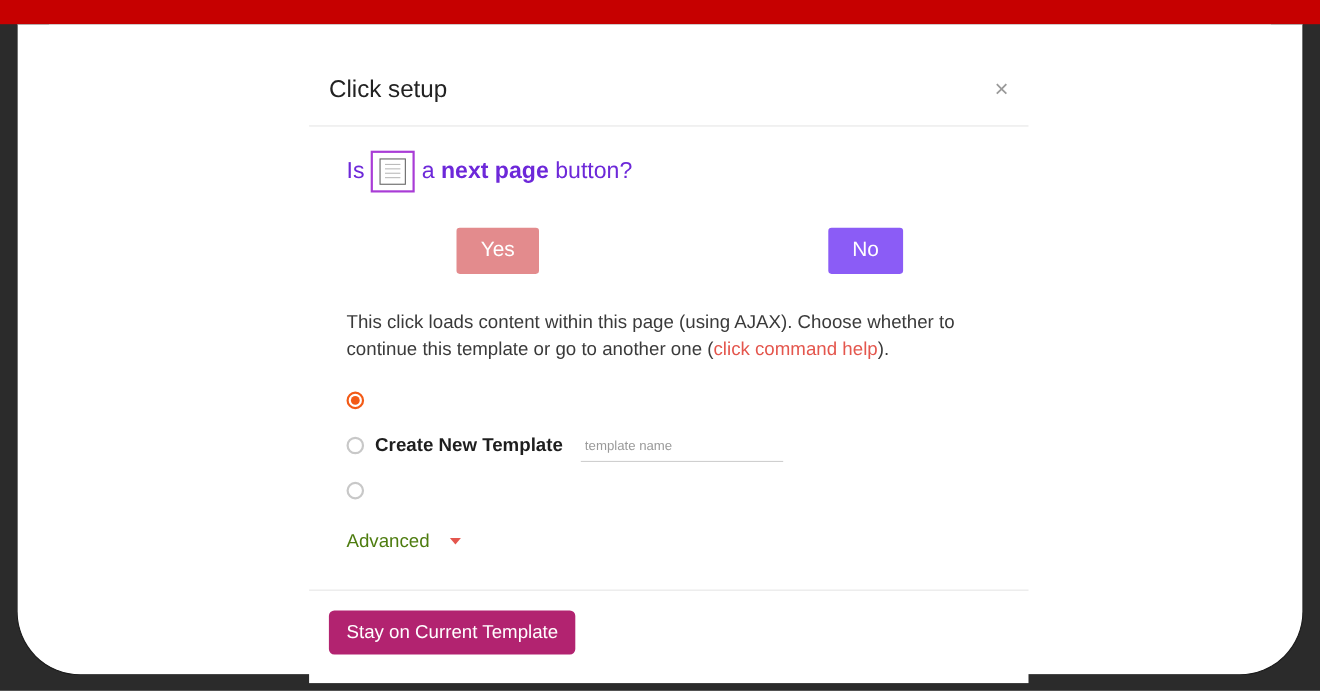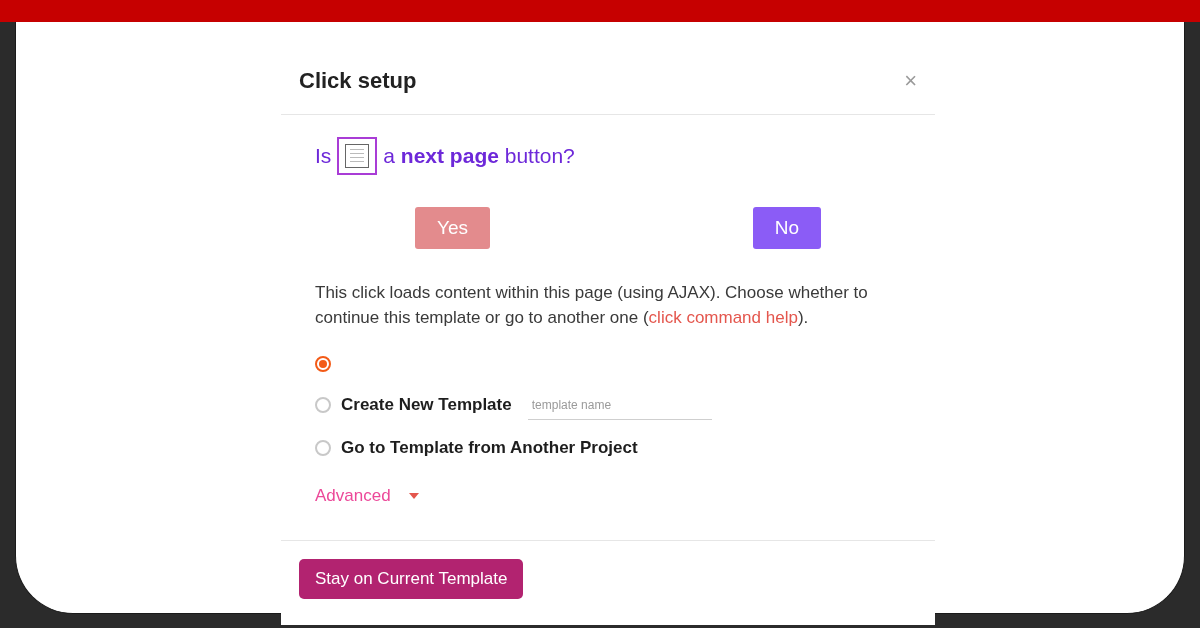--- a/index.html
+++ b/index.html
@@ -27,21 +27,21 @@
     width: 654px;
     background: #fff;
   }
 
   .modal-header {
     display: flex; align-items: center; justify-content: space-between;
     padding: 24px 18px 20px 18px;
     border-bottom: 1px solid #e6e6e6;
   }
   .modal-title {
-    font-size: 22px; font-weight: 700; color: #222;
+    font-size: 22px; font-weight: 400; color: #222;
   }
   .close-x {
     font-size: 22px; color: #9a9a9a; line-height: 1; cursor: pointer;
     user-select: none;
   }
 
   .modal-body { padding: 22px 34px 24px 34px; }
 
   .question-row {
     display: flex; align-items: center; gap: 6px;
@@ -101,21 +101,21 @@
     margin-left: 6px;
     height: 30px; width: 184px;
     border: none; border-bottom: 1px solid #cfcfcf;
     font-size: 12px; color: #701a75; background: transparent;
     padding: 2px 4px;
   }
   .tpl-input::placeholder { color: #9a9a9a; }
 
   .advanced {
     display: inline-flex; align-items: center; gap: 18px;
-    color: #ec4899; font-size: 17px; cursor: pointer;
+    color: #4d7c0f; font-size: 17px; cursor: pointer;
     margin-bottom: 10px;
   }
   .chevron {
     display: inline-block; width: 0; height: 0;
     border-left: 5px solid transparent;
     border-right: 5px solid transparent;
     border-top: 6px solid #e4564d;
   }
 
   .modal-footer {
@@ -171,21 +171,20 @@
         </label>
 
         <label class="radio-row">
           <span class="radio"></span>
           <span>Create New Template</span>
           <input class="tpl-input" type="text" placeholder="template name" style="">
         </label>
 
         <label class="radio-row">
           <span class="radio"></span>
-          <span>Go to Template from Another Project</span>
         </label>
 
       </div>
 
       <div class="advanced">
         <span>Advanced</span>
         <span class="chevron"></span>
       </div>
 
     </div>

